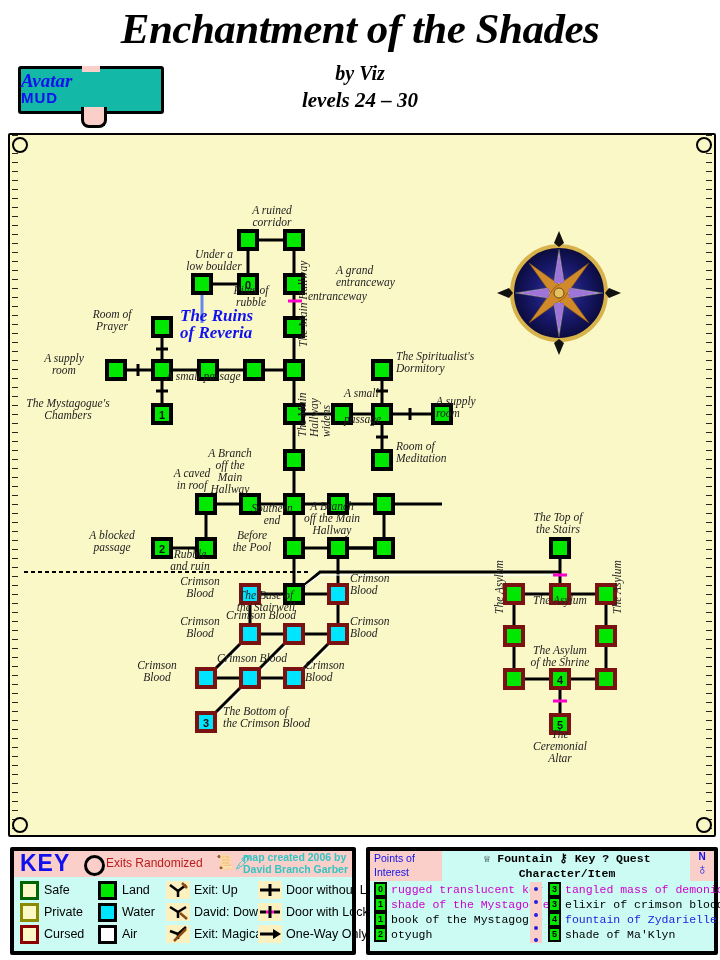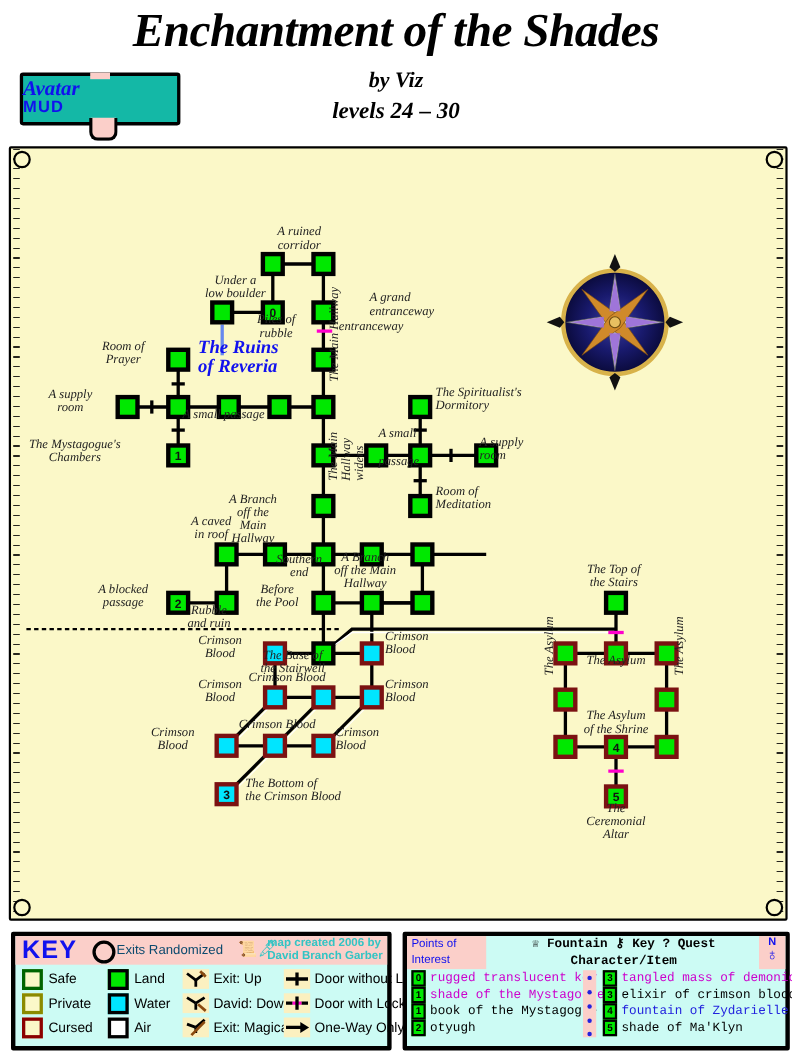--- a/index.html
+++ b/index.html
@@ -42,21 +42,21 @@
 
   
   .panel{position:absolute;border:4px solid #000;background:#ccfbf4;border-radius:2px;}
   #key-panel{left:10px;top:847px;width:338px;height:100px;}
   #poi-panel{left:366px;top:847px;width:344px;height:100px;}
 
   .keyhead{position:absolute;left:0;top:0;width:100%;height:26px;background:#fbcfc9;text-decoration:underline;}
   .keyword{position:absolute;left:6px;top:-1px;font-family:"Liberation Sans",sans-serif;
      font-weight:bold;font-size:23px;color:#1111ee;letter-spacing:1px;}
   .randlabel{position:absolute;left:92px;top:5px;font-family:"Liberation Sans",sans-serif;
-     font-size:12px;color:#0c4a6e;text-align:right;}
+     font-size:12px;color:#b91c1c;text-align:right;}
   .randcircle{position:absolute;left:70px;top:4px;width:15px;height:15px;border:3px solid #000;border-radius:50%;background:#fbcfc9;}
   .credit{position:absolute;right:4px;top:1px;font-family:"Liberation Sans",sans-serif;
      font-size:10.5px;line-height:11.5px;color:#33c4c4;text-align:left;font-weight:bold;}
   .creditico{position:absolute;right:100px;top:3px;font-size:14px;color:#33c4c4;}
 
   .keygrid{position:absolute;left:4px;top:28px;width:330px;height:68px;}
   .kcol{position:absolute;top:0;height:68px;}
   .krow{height:22px;display:flex;align-items:center;}
   .swatch{width:13px;height:13px;border:3px solid #000;margin-right:5px;flex:0 0 auto;}
   .klabel{font-family:"Liberation Sans",sans-serif;font-size:12.5px;color:#000;white-space:nowrap;}

